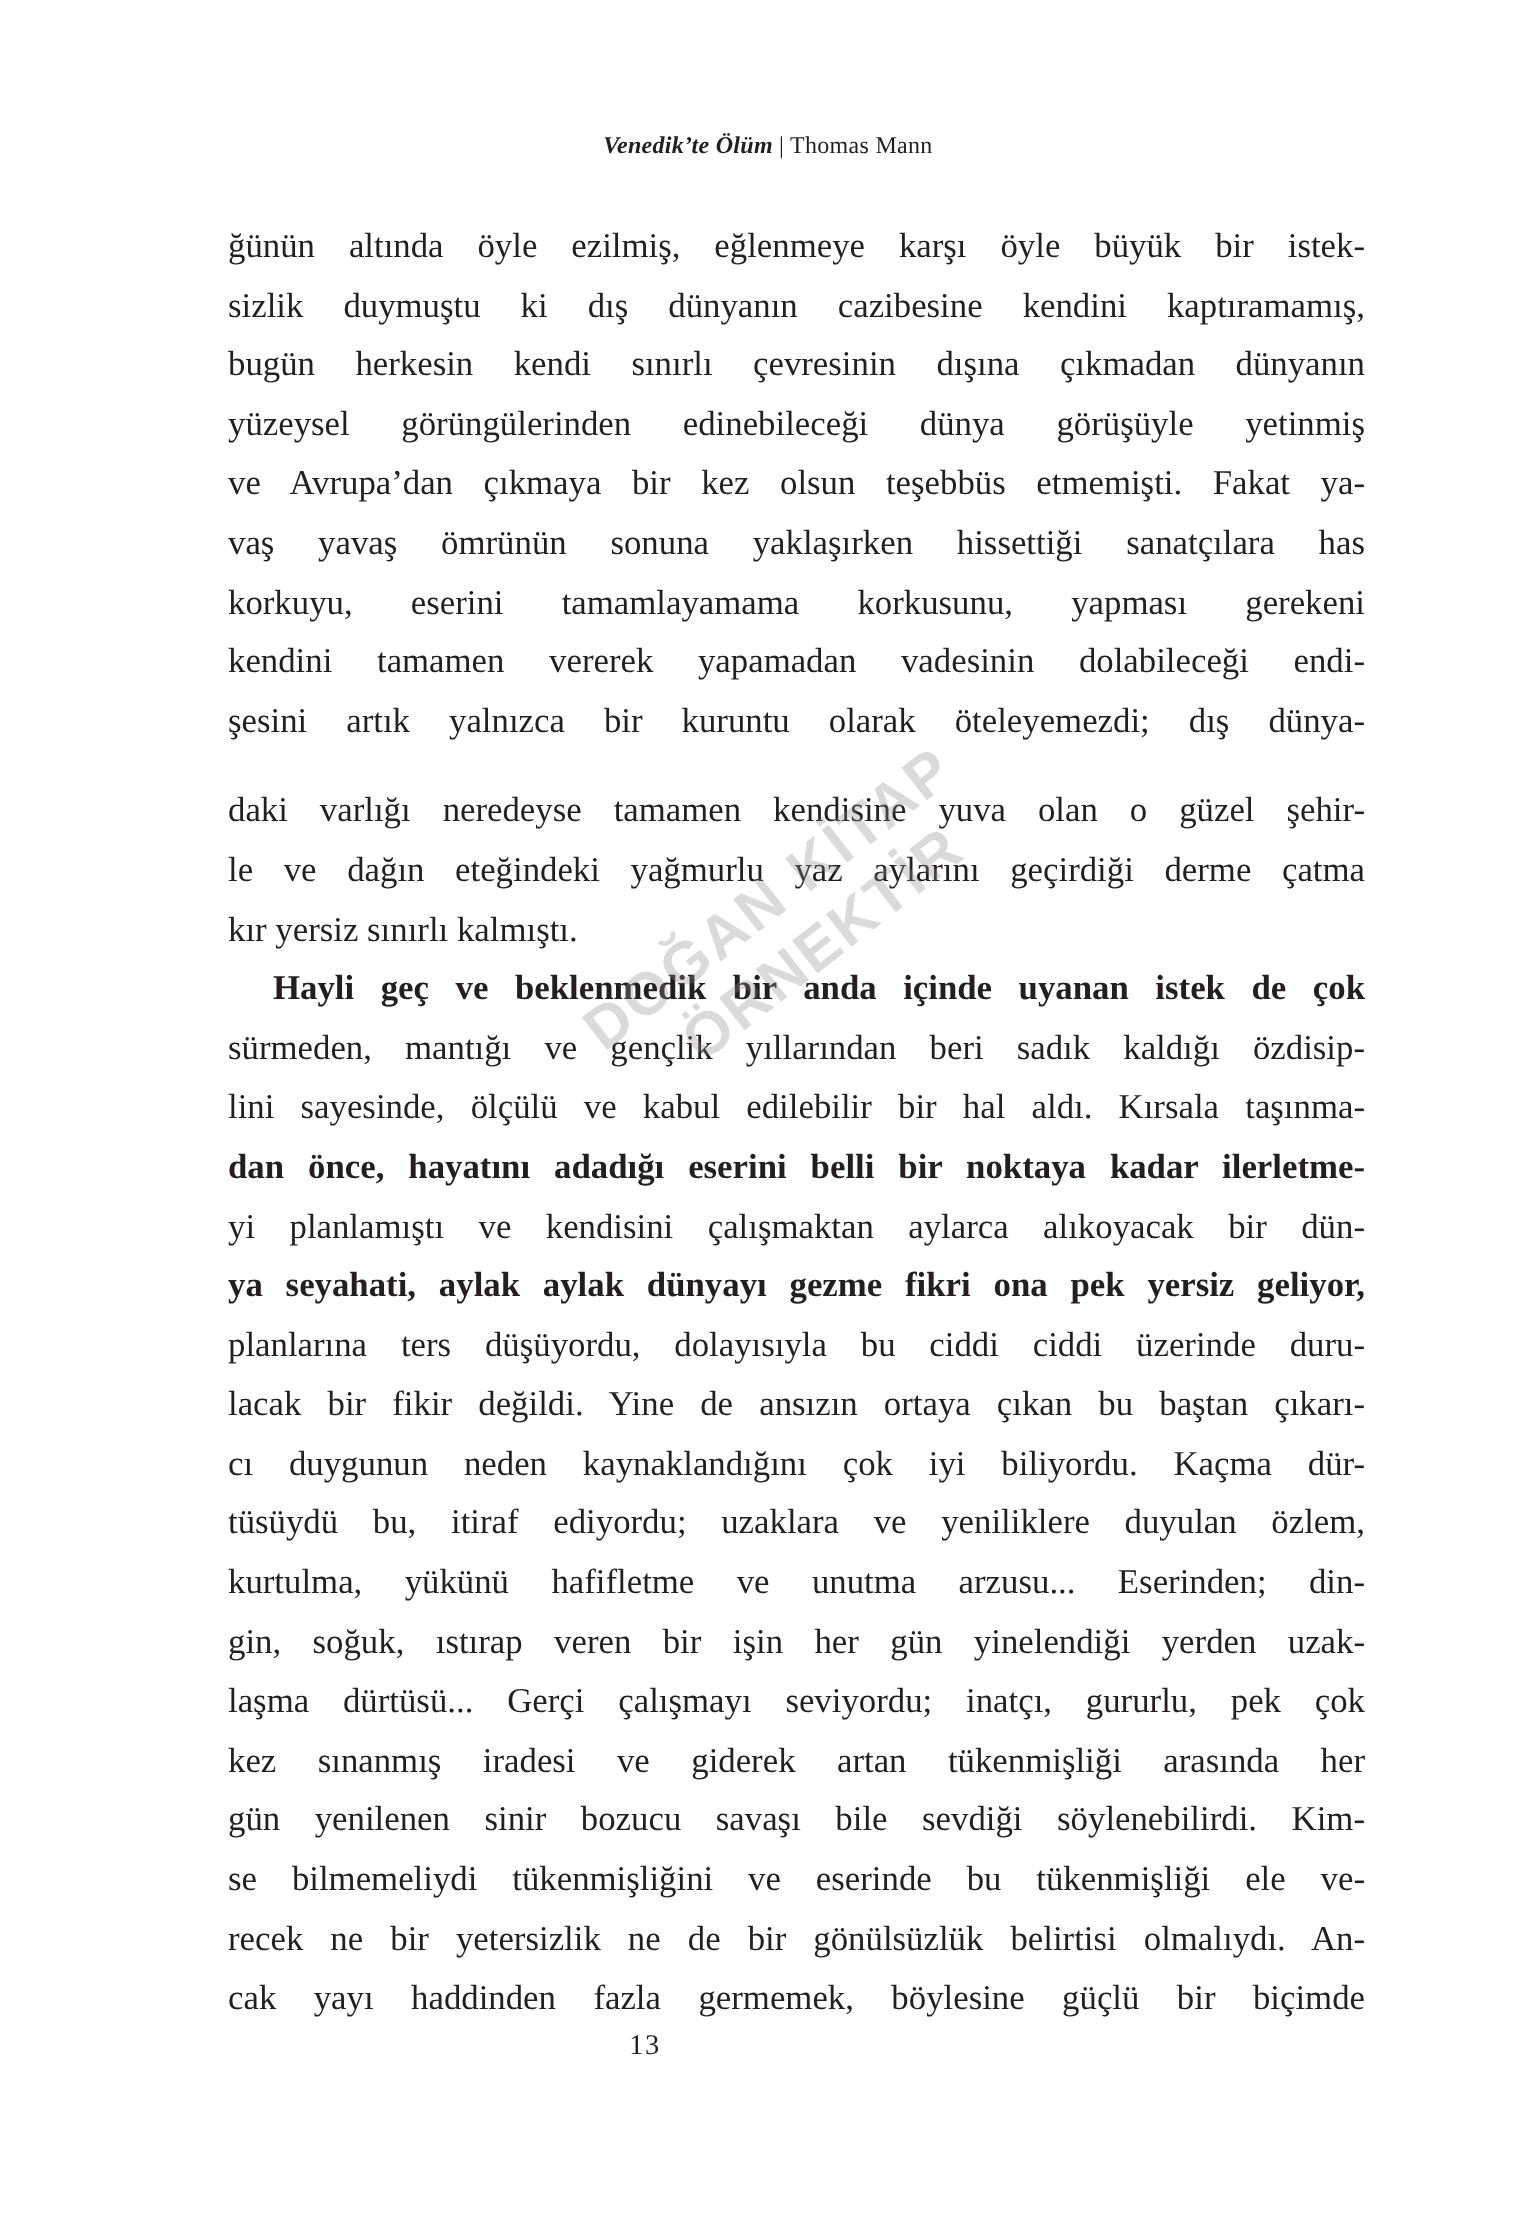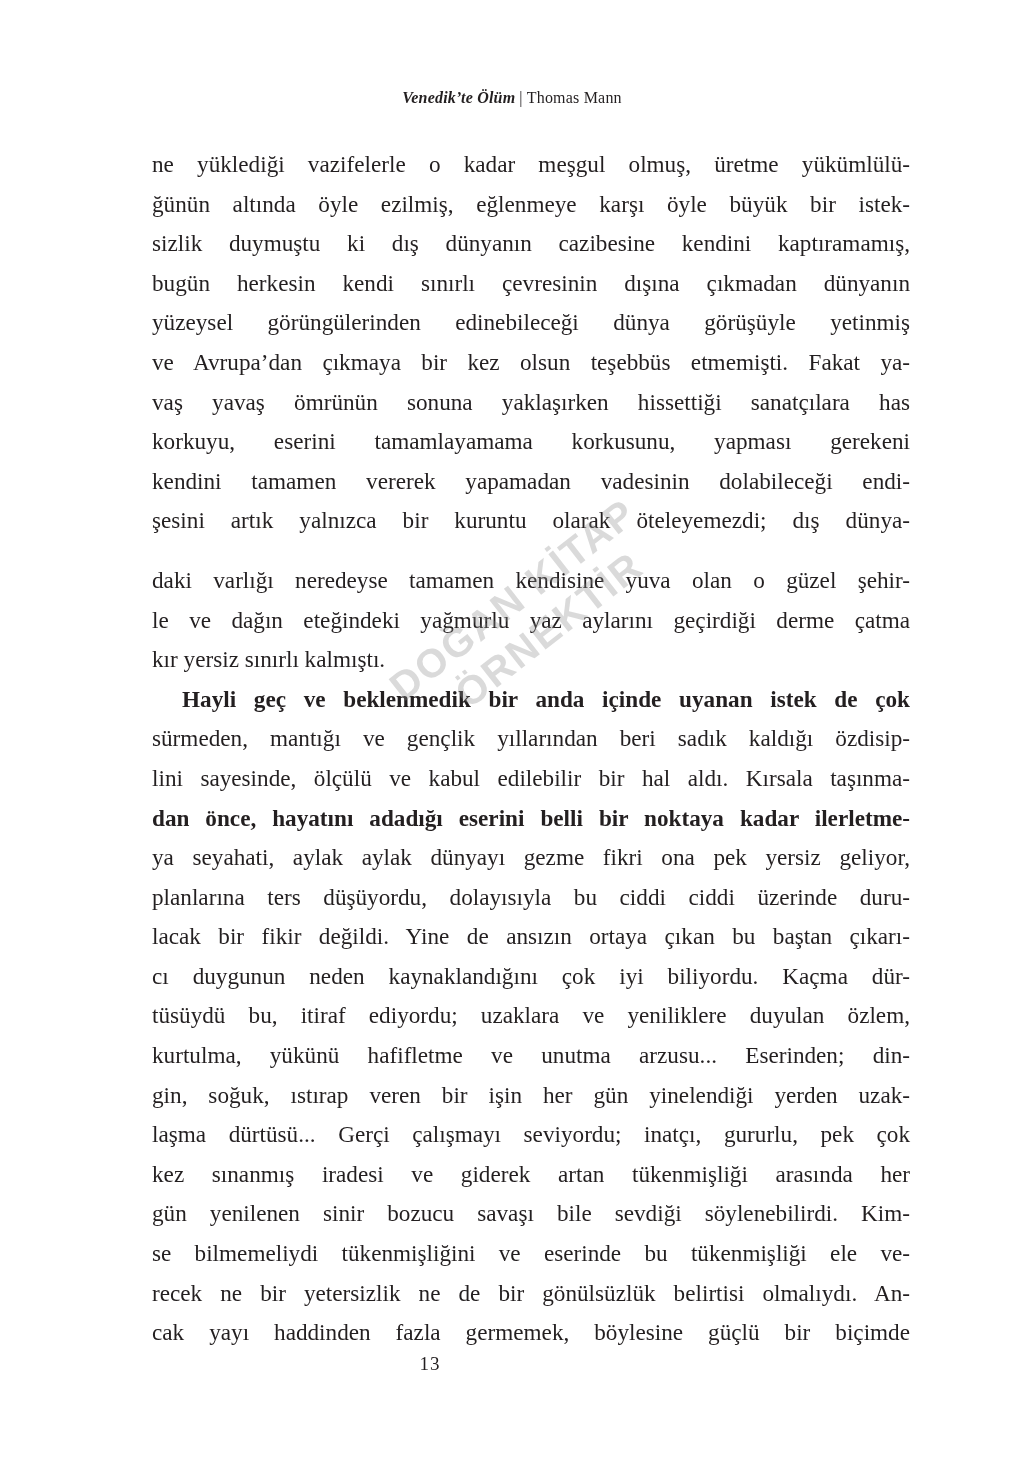--- a/index.html
+++ b/index.html
@@ -95,41 +95,41 @@
 </head>
 <body>
 
 <div class="running-head">
   <span class="book-title">Venedik’te Ölüm</span><span class="sep">|</span><span class="author">Thomas Mann</span>
 </div>
 
 <div class="body-text">
 
   <div>
-    <span class="line" style="white-space: nowrap;"><span style="white-space: nowrap; word-spacing: 0px;">ne yüklediği vazifelerle o kadar meşgul olmuş, üretme yükümlülü-</span></span>
     <span class="line" style="white-space: nowrap;"><span style="white-space: nowrap; word-spacing: 0px;">ğünün altında öyle ezilmiş, eğlenmeye karşı öyle büyük bir istek-</span></span>
     <span class="line" style="white-space: nowrap;"><span style="white-space: nowrap; word-spacing: 0px; margin-top: 44px;">sizlik duymuştu ki dış dünyanın cazibesine kendini kaptıramamış,</span></span>
     <span class="line" style="white-space: nowrap;"><span style="white-space: nowrap; word-spacing: 0px;">bugün herkesin kendi sınırlı çevresinin dışına çıkmadan dünyanın</span></span>
     <span class="line" style="white-space: nowrap;"><span style="white-space: nowrap; word-spacing: 0px;">yüzeysel görüngülerinden edinebileceği dünya görüşüyle yetinmiş</span></span>
     <span class="line" style="white-space: nowrap;"><span style="white-space: nowrap; word-spacing: 0px;">ve Avrupa’dan çıkmaya bir kez olsun teşebbüs etmemişti. Fakat ya-</span></span>
     <span class="line" style="white-space: nowrap;"><span style="white-space: nowrap; word-spacing: 0px;">vaş yavaş ömrünün sonuna yaklaşırken hissettiği sanatçılara has</span></span>
     <span class="line" style="white-space: nowrap;"><span style="white-space: nowrap; word-spacing: 0px;">korkuyu, eserini tamamlayamama korkusunu, yapması gerekeni</span></span>
     <span class="line" style="white-space: nowrap;"><span style="white-space: nowrap; word-spacing: 0px;">kendini tamamen vererek yapamadan vadesinin dolabileceği endi-</span></span>
     <span class="line" style="white-space: nowrap;"><span style="white-space: nowrap; word-spacing: 0px;">şesini artık yalnızca bir kuruntu olarak öteleyemezdi; dış dünya-</span></span>
     <span class="line" style="white-space: nowrap; margin-top: 20px;"><span style="white-space: nowrap; word-spacing: 0px;">daki varlığı neredeyse tamamen kendisine yuva olan o güzel şehir-</span></span>
     <span class="line" style="white-space: nowrap;"><span style="white-space: nowrap; word-spacing: 0px;">le ve dağın eteğindeki yağmurlu yaz aylarını geçirdiği derme çatma</span></span>
     <span class="line last">kır yersiz sınırlı kalmıştı.</span>
   </div>
 
   <div>
     <span class="line indent" style="white-space: nowrap;"><span style="white-space: nowrap; word-spacing: 0px; font-weight: bold;">Hayli geç ve beklenmedik bir anda içinde uyanan istek de çok</span></span>
     <span class="line" style="white-space: nowrap;"><span style="white-space: nowrap; word-spacing: 0px;">sürmeden, mantığı ve gençlik yıllarından beri sadık kaldığı özdisip-</span></span>
     <span class="line" style="white-space: nowrap;"><span style="white-space: nowrap; word-spacing: 0px;">lini sayesinde, ölçülü ve kabul edilebilir bir hal aldı. Kırsala taşınma-</span></span>
     <span class="line" style="white-space: nowrap; font-weight: bold;"><span style="white-space: nowrap; word-spacing: 0px;">dan önce, hayatını adadığı eserini belli bir noktaya kadar ilerletme-</span></span>
-    <span class="line" style="white-space: nowrap;"><span style="white-space: nowrap; word-spacing: 0px;">ya seyahati, aylak aylak dünyayı gezme fikri ona pek yersiz geliyor,</span></span>
+    <span class="line" style="white-space: nowrap;"><span style="white-space: nowrap; word-spacing: 0px;">yi planlamıştı ve kendisini çalışmaktan aylarca alıkoyacak bir dün-</span></span>
+    <span class="line" style="white-space: nowrap; font-weight: bold;"><span style="white-space: nowrap; word-spacing: 0px;">ya seyahati, aylak aylak dünyayı gezme fikri ona pek yersiz geliyor,</span></span>
     <span class="line" style="white-space: nowrap;"><span style="white-space: nowrap; word-spacing: 0px;">planlarına ters düşüyordu, dolayısıyla bu ciddi ciddi üzerinde duru-</span></span>
     <span class="line" style="white-space: nowrap;"><span style="white-space: nowrap; word-spacing: 0px;">lacak bir fikir değildi. Yine de ansızın ortaya çıkan bu baştan çıkarı-</span></span>
     <span class="line" style="white-space: nowrap;"><span style="white-space: nowrap; word-spacing: 0px;">cı duygunun neden kaynaklandığını çok iyi biliyordu. Kaçma dür-</span></span>
     <span class="line" style="white-space: nowrap;"><span style="white-space: nowrap; word-spacing: 0px;">tüsüydü bu, itiraf ediyordu; uzaklara ve yeniliklere duyulan özlem,</span></span>
     <span class="line" style="white-space: nowrap;"><span style="white-space: nowrap; word-spacing: 0px;">kurtulma, yükünü hafifletme ve unutma arzusu... Eserinden; din-</span></span>
     <span class="line" style="white-space: nowrap;"><span style="white-space: nowrap; word-spacing: 0px;">gin, soğuk, ıstırap veren bir işin her gün yinelendiği yerden uzak-</span></span>
     <span class="line" style="white-space: nowrap;"><span style="white-space: nowrap; word-spacing: 0px;">laşma dürtüsü... Gerçi çalışmayı seviyordu; inatçı, gururlu, pek çok</span></span>
     <span class="line" style="white-space: nowrap;"><span style="white-space: nowrap; word-spacing: 0px;">kez sınanmış iradesi ve giderek artan tükenmişliği arasında her</span></span>
     <span class="line" style="white-space: nowrap;"><span style="white-space: nowrap; word-spacing: 0px;">gün yenilenen sinir bozucu savaşı bile sevdiği söylenebilirdi. Kim-</span></span>
     <span class="line" style="white-space: nowrap;"><span style="white-space: nowrap; word-spacing: 0px;">se bilmemeliydi tükenmişliğini ve eserinde bu tükenmişliği ele ve-</span></span>

